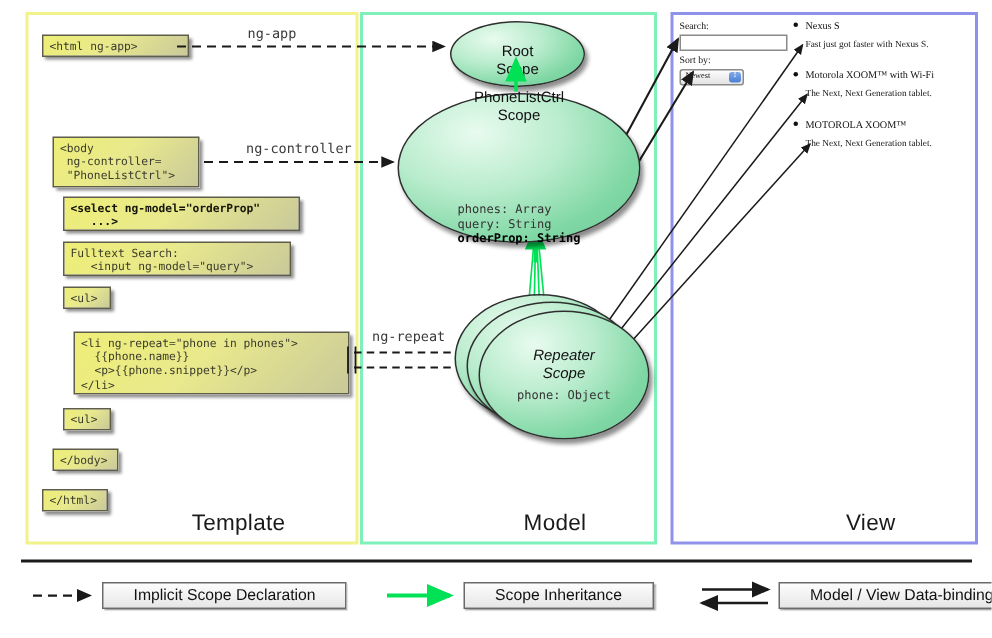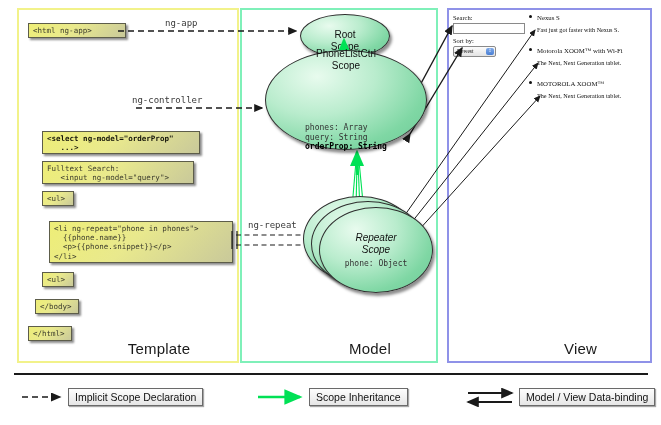--- a/index.html
+++ b/index.html
@@ -81,40 +81,43 @@
     font-size:9px;color:#3a3a3a;white-space:nowrap;
   }
 
   
   .legend-rule{position:absolute;left:14px;top:373px;width:634px;height:2px;background:#1a1a1a;}
   .legend{position:absolute;left:0;top:383px;width:661px;height:34px;}
   .lg-box{
     position:absolute;box-sizing:border-box;
     background:linear-gradient(#fdfdfd,#e6e6e6);
     border:1px solid #6a6a6a;box-shadow:1px 1px 1px rgba(0,0,0,.35);
-    font-size:10.5px;color:#111;line-height:16px;padding:0 6px;white-space:nowrap;height:18px;
+    font-size:10.5px;color:#111;line-height:16px;padding:0 20px;white-space:nowrap;height:18px;
   }
   svg.overlay{position:absolute;left:0;top:0;width:661px;height:425px;pointer-events:none;}
 </style>
 </head>
 <body>
 
 <div id="root">
 
   <div class="panel template">
     <div class="col-label">Template</div>
   </div>
   <div class="panel model">
     <div class="col-label">Model</div>
   </div>
   <div class="panel view">
     <div class="col-label">View</div>
   </div>
 
   <div class="code" style="left:28px;top:23px;width:98px;height:15px;">&lt;html ng-app&gt;</div>
+  <div class="code" style="left:35px;top:91px;width:98px;height:34px;">&lt;body
+ ng-controller=
+ "PhoneListCtrl"&gt;</div>
   <div class="code bold" style="left:42px;top:131px;width:158px;height:23px;">&lt;select ng-model="orderProp"
    ...&gt;</div>
   <div class="code" style="left:42px;top:161px;width:152px;height:23px;">Fulltext Search:
    &lt;input ng-model="query"&gt;</div>
   <div class="code" style="left:42px;top:191px;width:32px;height:15px;">&lt;ul&gt;</div>
   <div class="code" style="left:49px;top:221px;width:184px;height:42px;">&lt;li ng-repeat="phone in phones"&gt;
   {{phone.name}}
   &lt;p&gt;{{phone.snippet}}&lt;/p&gt;
 &lt;/li&gt;</div>
   <div class="code" style="left:42px;top:272px;width:32px;height:15px;">&lt;ul&gt;</div>
@@ -122,21 +125,21 @@
   <div class="code" style="left:28px;top:326px;width:44px;height:15px;">&lt;/html&gt;</div>
 
   <div class="ell" style="left:300px;top:14px;width:88px;height:42px;">
     <div class="title" style="white-space:pre-line;margin-top:10px;">Root
 Scope</div>
   </div>
 
   <div class="ell" style="left:303px;top:196px;width:112px;height:84px;z-index:1;"></div>
   <div class="ell" style="left:311px;top:201px;width:112px;height:84px;z-index:2;"></div>
 
-  <div class="ell" style="left:265px;top:50px;width:160px;height:98px;z-index:4;gap:48px;">
+  <div class="ell" style="left:265px;top:62px;width:160px;height:98px;z-index:4;gap:48px;">
     <div class="title" style="white-space:pre-line;">PhoneListCtrl
 Scope</div>
     <div class="props">
       <div>phones: Array</div>
       <div>query: String</div>
       <div style="font-weight:bold;color:#000;">orderProp: String</div>
     </div>
   </div>
 
   <div class="ell" style="left:319px;top:207px;width:112px;height:84px;z-index:3;">
@@ -167,21 +170,21 @@
       <div class="v-snip" style="margin-top:5px;">The Next, Next Generation tablet.</div>
     </div>
     <div class="v-item" style="left:84px;top:66px;">
       <span class="bullet"></span>
       <div class="v-name">MOTOROLA XOOM™</div>
       <div class="v-snip" style="margin-top:5px;">The Next, Next Generation tablet.</div>
     </div>
   </div>
 
   <div class="conn-label" style="left:165px;top:18px;">ng-app</div>
-  <div class="conn-label" style="left:132px;top:95px;">ng-controller</div>
+  <div class="conn-label" style="left:164px;top:95px;">ng-controller</div>
   <div class="conn-label" style="left:248px;top:220px;">ng-repeat</div>
 
   <svg class="overlay" viewBox="0 0 661 425">
     <defs>
       <marker id="ahBlack" markerWidth="7" markerHeight="7" refX="6" refY="3" orient="auto">
         <path d="M0,0 L7,3 L0,6 z" fill="#1a1a1a"></path>
       </marker>
       <marker id="ahGreen" markerWidth="7" markerHeight="7" refX="6" refY="3" orient="auto">
         <path d="M0,0 L7,3 L0,6 z" fill="#00e155"></path>
       </marker>

